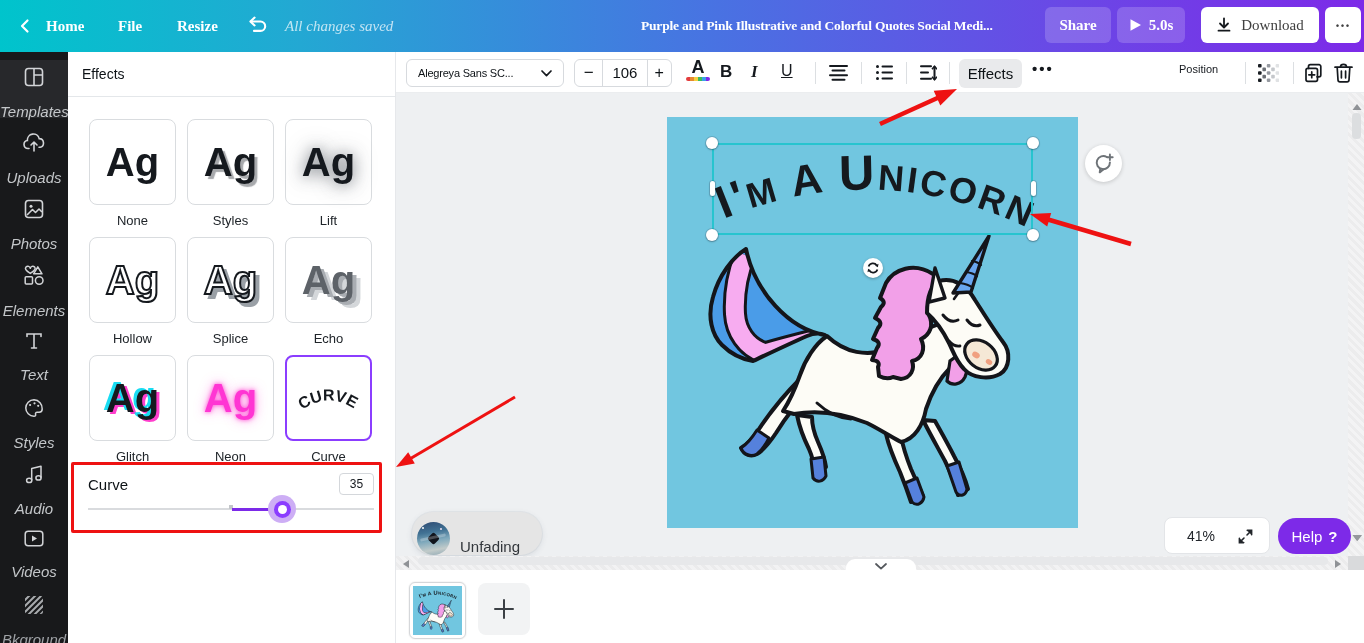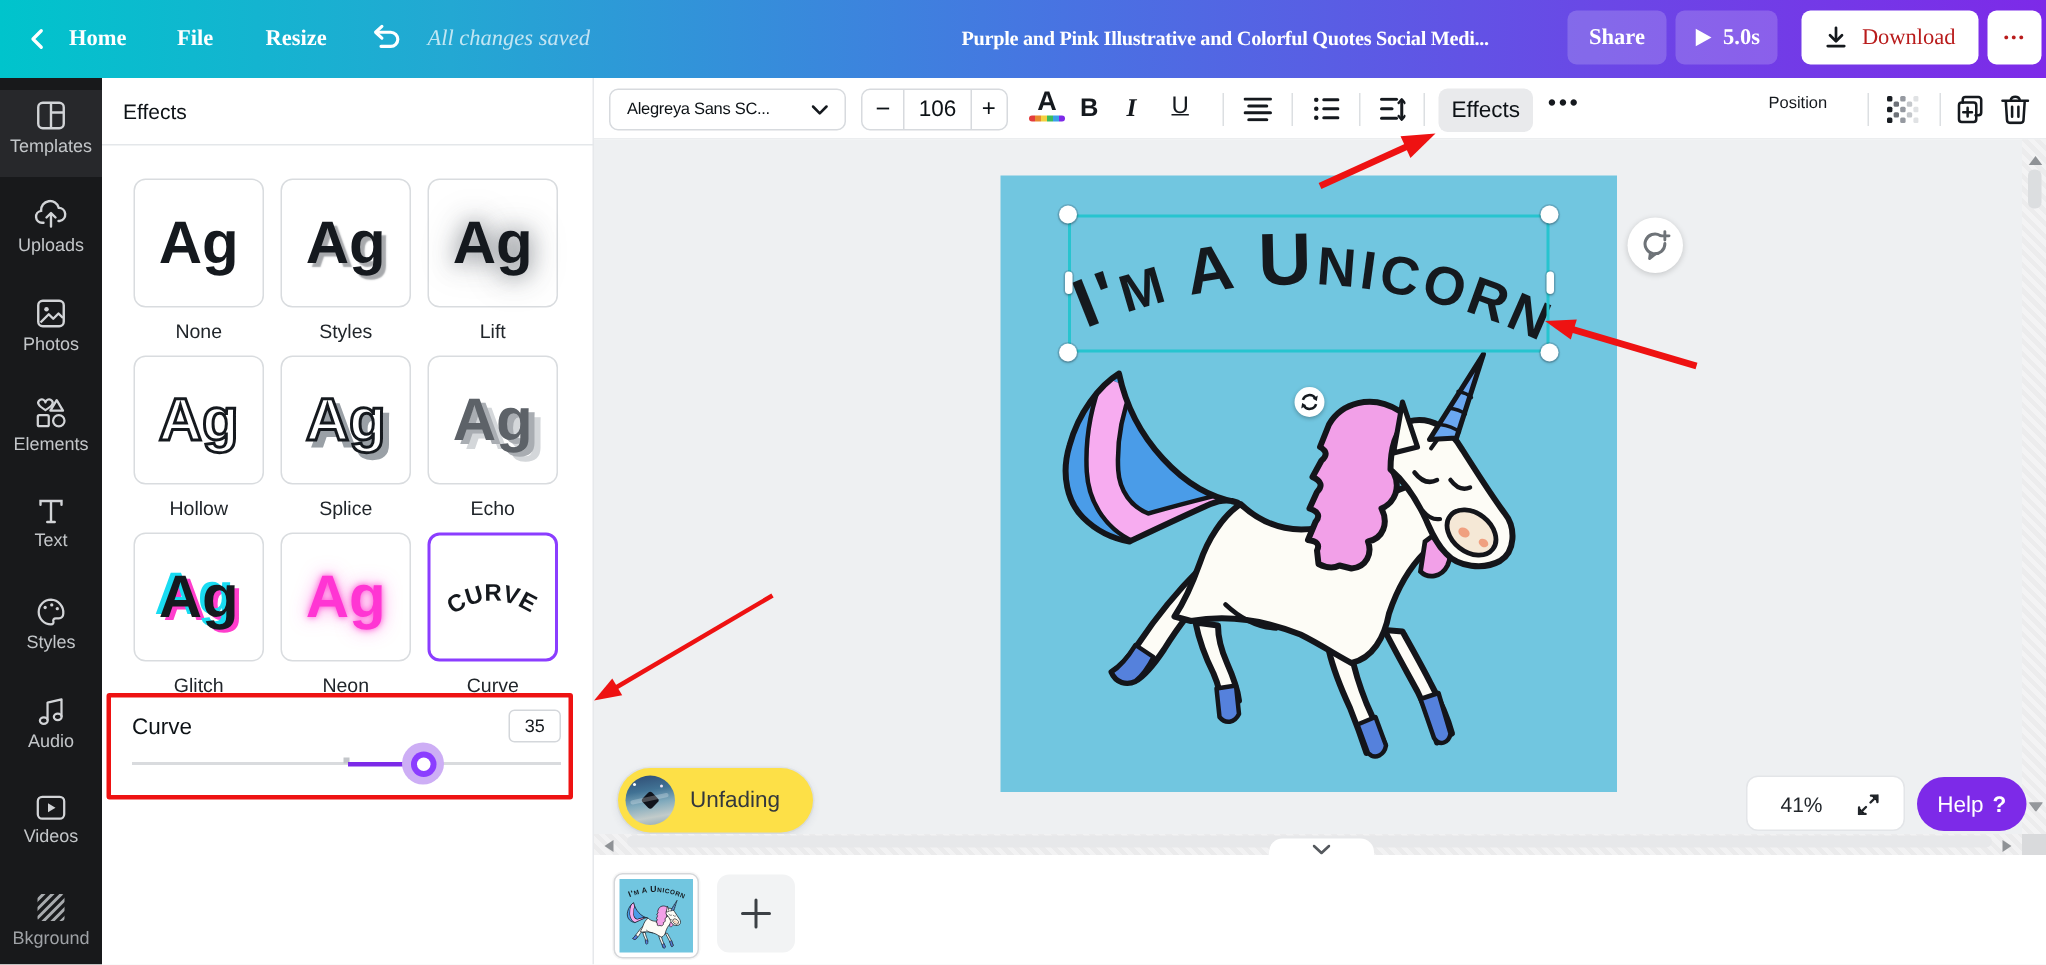--- a/index.html
+++ b/index.html
@@ -8,26 +8,26 @@
   #stage { position:relative; width:1364px; height:643px; background:#fff; }
 
   
   #topbar { position:absolute; left:0; top:0; width:1364px; height:52px;
     background:linear-gradient(90deg,#00c4cc 0%,#23a8d3 22%,#4873e2 52%,#6a48e6 78%,#7d2ae8 100%);font-family:Liberation Serif, serif; }
   #topbar .tb-item { position:absolute; top:0; height:52px; line-height:52px; color:#fff; font-size:15px; font-weight:700; }
   #topbar .saved { font-weight:400; font-style:italic; color:rgba(255,255,255,.72); }
   .tb-btn { position:absolute; top:7px; height:36px; border-radius:6px; color:#fff; font-size:15px; font-weight:700;
     display:flex; align-items:center; justify-content:center; }
   .tb-translucent { background:rgba(255,255,255,.18); }
-  .tb-white { background:#fff; color:#b91c1c; }
+  .tb-white { background:#fff; color:#404040; }
 
   
   #rail { position:absolute; left:0; top:52px; width:68px; height:591px; background:#18191b; }
   .rail-item { position:absolute; left:0; width:68px; text-align:center; color:#c3c6c9; }
-  .rail-item .lbl { font-size:12px; display:block; margin-top:3px; }
+  .rail-item .lbl { font-size:15px; display:block; margin-top:16px;font-style:italic; }
   .rail-item svg { display:block; margin:0 auto; }
   #rail .active-bg { position:absolute; left:0; top:8px; width:68px; height:58px; background:#27282b; }
 
   
   #panel { position:absolute; left:68px; top:52px; width:328px; height:591px; background:#fff; border-right:1px solid #e6e8eb; }
   #panel h2 { position:absolute; left:14px; top:14px; font-size:14px; font-weight:400; color:#0d1216; }
   #panel .hdr-line { position:absolute; left:0; top:44px; width:328px; height:1px; background:#e4e7ea; }
   .card { position:absolute; width:87px; height:86px; background:#fff; border:1px solid #d9dcdf; border-radius:8px;
      display:flex; align-items:center; justify-content:center; font-weight:700; font-size:40px; color:#15191e; }
   .card-lbl { position:absolute; width:87px; text-align:center; font-size:13px; color:#20252a; }
@@ -46,22 +46,22 @@
 
   
   .selrect { position:absolute; left:316px; top:50px; width:321px; height:92px; border:2px solid #27c4cf; }
   .hdl { position:absolute; width:12px; height:12px; background:#fff; border-radius:50%; box-shadow:0 0 0 1px rgba(57,76,96,.22),0 1px 2px rgba(0,0,0,.25); }
   .hdlbar { position:absolute; width:5px; height:15px; background:#fff; border-radius:3px; box-shadow:0 0 0 1px rgba(57,76,96,.22),0 1px 2px rgba(0,0,0,.25); }
 
   
   #hatchband { position:absolute; left:396px; top:556px; width:968px; height:14px; background:repeating-linear-gradient(45deg,#f2f2f3 0 3px,#ebebec 3px 6px); }
   #bottomstrip { position:absolute; left:396px; top:570px; width:968px; height:73px; background:#fff; }
 
-  .pill { position:absolute; left:412px; top:512px; width:130px; height:43px; background:#fde047; border-radius:22px;
-      box-shadow:0 0 0 1px rgba(64,87,109,.06),0 2px 6px rgba(57,76,96,.12); display:flex; align-items:center; }
+  .pill { position:absolute; left:412px; top:512px; width:130px; height:43px; background:#e5e5e5; border-radius:22px;
+      box-shadow:0 0 0 1px rgba(64,87,109,.06),0 2px 6px rgba(57,76,96,.12); display:flex; align-items:flex-end; }
   #zoomctl { position:absolute; left:1164px; top:517px; width:106px; height:37px; background:#fff; border:1px solid #e3e5e8; border-radius:8px; }
   #helpbtn { position:absolute; left:1278px; top:518px; width:73px; height:36px; background:#7d2ae8; border-radius:18px;
       color:#fff; font-size:15px; display:flex; align-items:center; justify-content:center; gap:6px; }
 </style>
 </head>
 <body>
 <div id="stage">
   <div id="topbar">
     <svg class="abs" style="left:18px;top:18px" width="14" height="16" viewBox="0 0 14 16">
         <path d="M9.5 2.5 L4 8 L9.5 13.5" stroke="#fff" stroke-width="2.2" fill="none" stroke-linecap="round" stroke-linejoin="round"></path>

